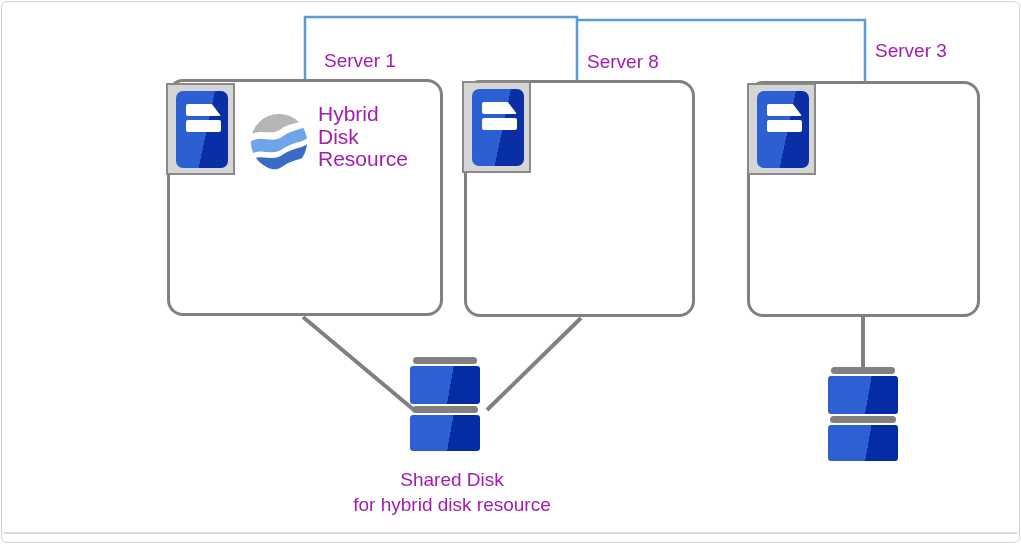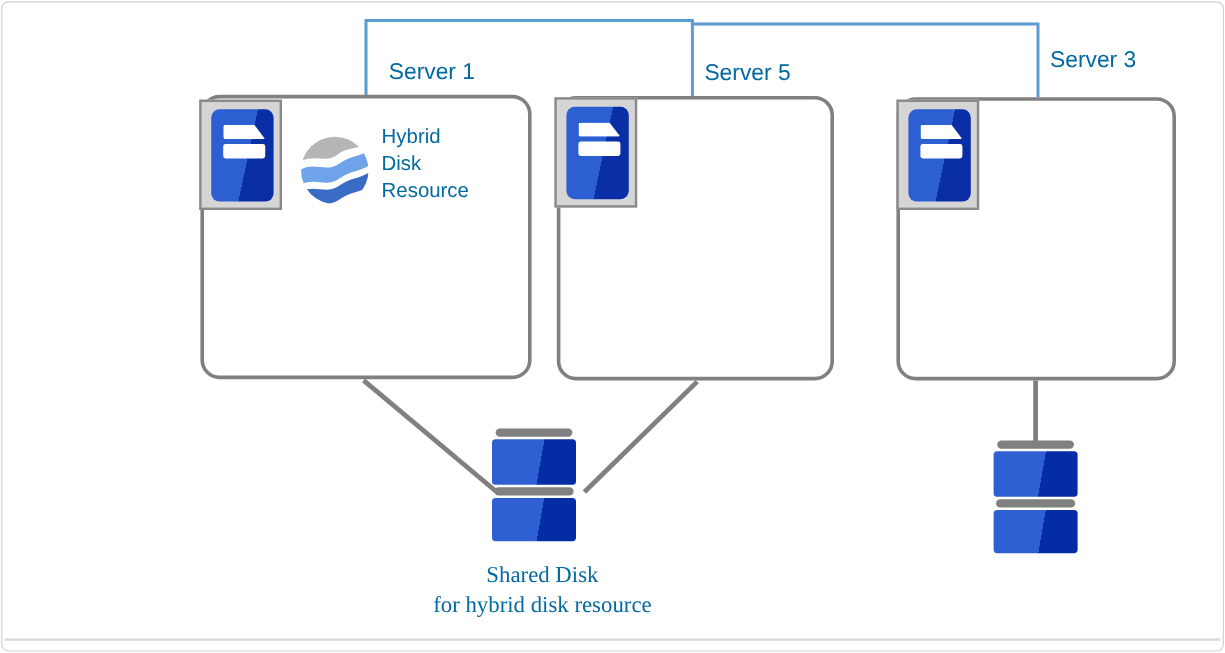--- a/index.html
+++ b/index.html
@@ -1,18 +1,18 @@
 <!DOCTYPE html>
 <html><head>
 <meta charset="utf-8">
 <style>
   html,body{margin:0;padding:0;background:#fff;}
   .canvas{
     position:relative;width:1021px;height:544px;background:#ffffff;
-    font-family:"Liberation Sans", sans-serif;color:#0369a1;overflow:hidden;
+    font-family:"Liberation Sans", sans-serif;color:#a21caf;overflow:hidden;
   }
   .outer-frame{
     position:absolute;left:1px;top:1px;right:1px;bottom:1px;
     border:1.5px solid #d2d2d2;border-radius:6px;pointer-events:none;
   }
   .connectors{position:absolute;left:0;top:0;width:1021px;height:544px;}
   .server-label{position:absolute;font-size:19px;white-space:nowrap;}
   .server-box{
     position:absolute;background:#ffffff;border:3px solid #808080;border-radius:16px;
     box-sizing:border-box;
@@ -24,46 +24,46 @@
   .server-icon-body{
     position:absolute;left:8px;top:6px;width:52px;height:77px;border-radius:7px;
     background:linear-gradient(102deg,#2b5fd2 57%,#0a2ea5 57%);
   }
   .server-icon-slot{
     position:absolute;left:10px;width:35px;height:12px;background:#ffffff;border-radius:2px;
   }
   .slot1{top:13px;clip-path:polygon(0 0,74% 0,100% 100%,0 100%);}
   .slot2{top:29px;}
   .globe{position:absolute;width:62px;height:62px;}
-  .resource-label{position:absolute;font-size:17px;line-height:22.5px;white-space:pre-line;}
+  .resource-label{position:absolute;font-size:21px;line-height:22.5px;white-space:pre-line;}
   .disk{position:absolute;width:70px;height:94px;}
   .disk-cap{position:absolute;left:3px;top:0;width:64px;height:7px;background:#808080;border-radius:3.5px;}
   .disk-body1{position:absolute;left:0;top:9px;width:70px;height:38px;border-radius:3px;
     background:linear-gradient(100deg,#2e5fd3 57%,#042ca5 57%);}
   .disk-bar{position:absolute;left:2px;top:49px;width:66px;height:7px;background:#808080;border-radius:3.5px;}
   .disk-body2{position:absolute;left:0;top:58px;width:70px;height:36px;border-radius:3px;
     background:linear-gradient(100deg,#2e5fd3 57%,#042ca5 57%);}
-  .disk-caption{position:absolute;width:304px;font-size:19px;line-height:25px;text-align:center;white-space:pre-line;font-family:Liberation Serif, serif;}
+  .disk-caption{position:absolute;width:304px;font-size:19px;line-height:25px;text-align:center;white-space:pre-line;}
   .bottom-hairline{position:absolute;left:4px;right:4px;top:532px;height:2px;background:#d9d9d9;}
 </style>
 </head>
 <body>
 
 <div class="canvas">
 
   <svg class="connectors" viewBox="0 0 1021 544">
     <polyline points="305,80 305,17 577,17 577,80" fill="none" stroke-width="2.5" stroke="#5B9BD5"></polyline>
     <polyline points="578,20 865,20 865,81" fill="none" stroke-width="2.5" stroke="#5B9BD5"></polyline>
     <line x1="303" y1="317" x2="414" y2="410" stroke-width="4" stroke="#808080"></line>
     <line x1="581" y1="318" x2="487" y2="410" stroke-width="4" stroke="#808080"></line>
     <line x1="863" y1="317" x2="863" y2="369" stroke-width="4" stroke="#808080"></line>
   </svg>
 
   <div class="server-label" style="left:324px;top:50px">Server 1</div>
-  <div class="server-label" style="left:587px;top:51px">Server 5</div>
+  <div class="server-label" style="left:587px;top:51px">Server 8</div>
   <div class="server-label" style="left:875px;top:40px">Server 3</div>
 
   <div class="server-box" style="left:167px;top:79px;width:276px;height:237px"></div>
   <div class="server-box" style="left:464px;top:80px;width:231px;height:237px"></div>
   <div class="server-box" style="left:747px;top:81px;width:233px;height:236px"></div>
 
   <div class="server-icon" style="left:166px;top:83px">
     <div class="server-icon-body">
       <div class="server-icon-slot slot1"></div>
       <div class="server-icon-slot slot2"></div>

